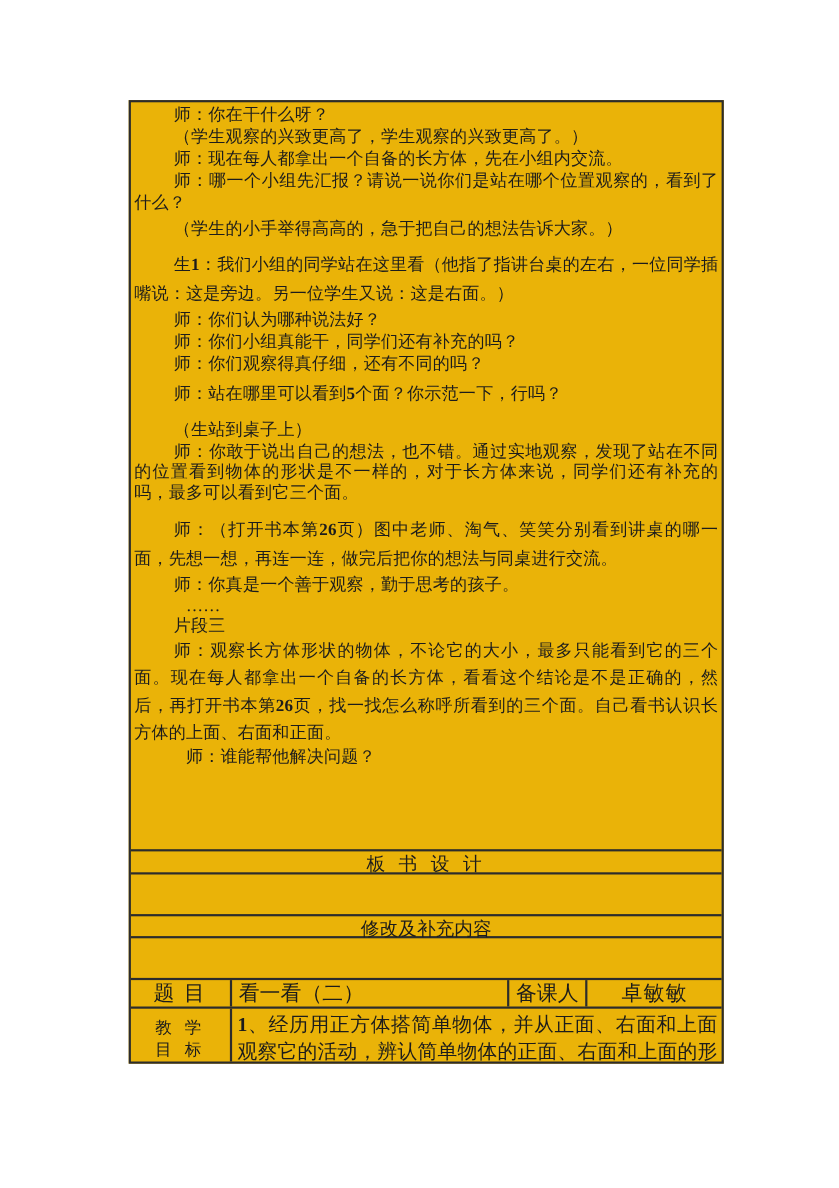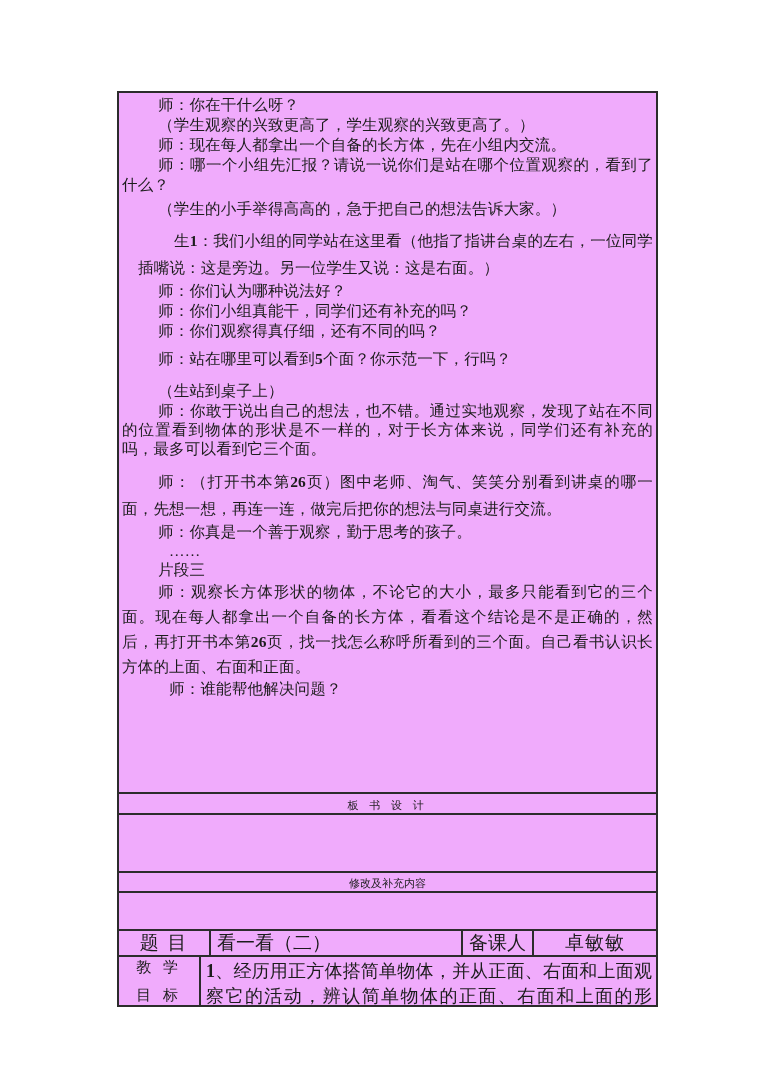--- a/index.html
+++ b/index.html
@@ -5,73 +5,73 @@
   html,body{margin:0;padding:0;}
   body{
     width:763px;height:1080px;background:#ffffff;position:relative;overflow:hidden;
     font-family:"Liberation Serif","DejaVu Serif",serif;
     color:#1c1c1c;
     -webkit-font-smoothing:antialiased;
   }
   .page{position:absolute;inset:0;}
   .doc{
     position:absolute;left:117px;top:91px;width:541px;box-sizing:border-box;
-    border:2px solid #2c2c2c;background:#f0abfc;
+    border:2px solid #2c2c2c;background:#eab308;
   }
   .row{box-sizing:border-box;border-top:2px solid #2c2c2c;}
   .row:first-child{border-top:none;}
   
   .content-cell{height:679px;padding:2px 3px 0 3px;overflow:hidden;}
   .para{margin:0;text-align:justify;font-size:15.5px;letter-spacing:0.2px;}
   .ind-first{text-indent:36px;}
   .ind-none{text-indent:0;}
   .ind-deep{text-indent:47px;}
   .lh-n{line-height:20px;}
   .lh-t{line-height:19px;}
   .lh-l{line-height:27px;}
   .lh-x{line-height:25px;}
   .b{font-weight:bold;}
   
-  .hdr-row{height:21px;display:flex;align-items:flex-end;justify-content:center;
-    font-size:11px;margin-top:20px;}
+  .hdr-row{height:21px;display:flex;align-items:flex-start;justify-content:center;
+    font-size:17px;}
   .hdr-row.spread{letter-spacing:4px;}
   .blank-row{height:38px;}
   .blank-row.h2{height:38px;}
   .hdr-row.h-rev{height:20px;}
   
   .cells{display:flex;}
   .cell{box-sizing:border-box;border-left:2px solid #2c2c2c;overflow:hidden;}
   .cell.first{border-left:none;}
   .title-row{height:26px;font-size:19px;}
   .title-row .cell{display:flex;align-items:center;}
   .c-label{width:90px;justify-content:center;letter-spacing:2px;}
   .c-title{width:252px;padding-left:6px;}
   .c-prep{width:71px;justify-content:center;}
   .c-name{width:124px;justify-content:center;letter-spacing:1px;}
   .goal-row{height:50px;font-size:15px;}
-  .goal-label{width:80px;display:flex;flex-direction:column;align-items:center;
-    justify-content:space-between;line-height:20px;letter-spacing:4px;}
+  .goal-label{width:90px;display:flex;flex-direction:column;align-items:center;
+    justify-content:flex-end;line-height:20px;letter-spacing:4px;}
   .goal-label span{white-space:pre;}
   .goal-text{flex:1;padding:2px 4px 0 5px;font-size:18px;line-height:25px;
     text-align:justify;font-family:Liberation Serif, serif;}
 </style>
 </head>
 <body>
 
 <div class="page">
   <div class="doc">
 
     <div class="row content-cell">
       <div>
           <p class="para ind-first lh-n" style="margin-top: 0px;"><span>师：你在干什么呀？</span></p>
           <p class="para ind-first lh-n" style="margin-top: 0px;"><span>（学生观察的兴致更高了，学生观察的兴致更高了。）</span></p>
           <p class="para ind-first lh-n" style="margin-top: 0px;"><span>师：现在每人都拿出一个自备的长方体，先在小组内交流。</span></p>
           <p class="para ind-first lh-n" style="margin-top: 0px;"><span>师：哪一个小组先汇报？请说一说你们是站在哪个位置观察的，看到了什么？</span></p>
           <p class="para ind-first lh-n" style="margin-top: 4px;"><span>（学生的小手举得高高的，急于把自己的想法告诉大家。）</span></p>
-          <p class="para ind-first lh-l" style="margin-top: 8px; margin-left: 16px;"><span>生</span><span class="b">1</span><span>：我们小组的同学站在这里看（他指了指讲台桌的左右，一位同学插嘴说：这是旁边。另一位学生又说：这是右面。）</span></p>
+          <p class="para ind-first lh-l" style="margin-top: 8px;"><span>生</span><span class="b">1</span><span>：我们小组的同学站在这里看（他指了指讲台桌的左右，一位同学插嘴说：这是旁边。另一位学生又说：这是右面。）</span></p>
           <p class="para ind-first lh-n" style="margin-top: 0px;"><span>师：你们认为哪种说法好？</span></p>
           <p class="para ind-first lh-n" style="margin-top: 0px;"><span>师：你们小组真能干，同学们还有补充的吗？</span></p>
           <p class="para ind-first lh-n" style="margin-top: 0px;"><span>师：你们观察得真仔细，还有不同的吗？</span></p>
           <p class="para ind-first lh-n" style="margin-top: 8px;"><span>师：站在哪里可以看到</span><span class="b">5</span><span>个面？你示范一下，行吗？</span></p>
           <p class="para ind-first lh-n" style="margin-top: 12px;"><span>（生站到桌子上）</span></p>
           <p class="para ind-first lh-t" style="margin-top: 0px;"><span>师：你敢于说出自己的想法，也不错。通过实地观察，发现了站在不同的位置看到物体的形状是不一样的，对于长方体来说，同学们还有补充的吗，最多可以看到它三个面。</span></p>
           <p class="para ind-first lh-l" style="margin-top: 10px;"><span>师：（打开书本第</span><span class="b">26</span><span>页）图中老师、淘气、笑笑分别看到讲桌的哪一面，先想一想，再连一连，做完后把你的想法与同桌进行交流。</span></p>
           <p class="para ind-first lh-t" style="margin-top: 0px;"><span>师：你真是一个善于观察，勤于思考的孩子。</span></p>
           <p class="para ind-deep lh-t" style="margin-top: 0px;"><span>……</span></p>
           <p class="para ind-first lh-t" style="margin-top: 0px;"><span>片段三</span></p>

